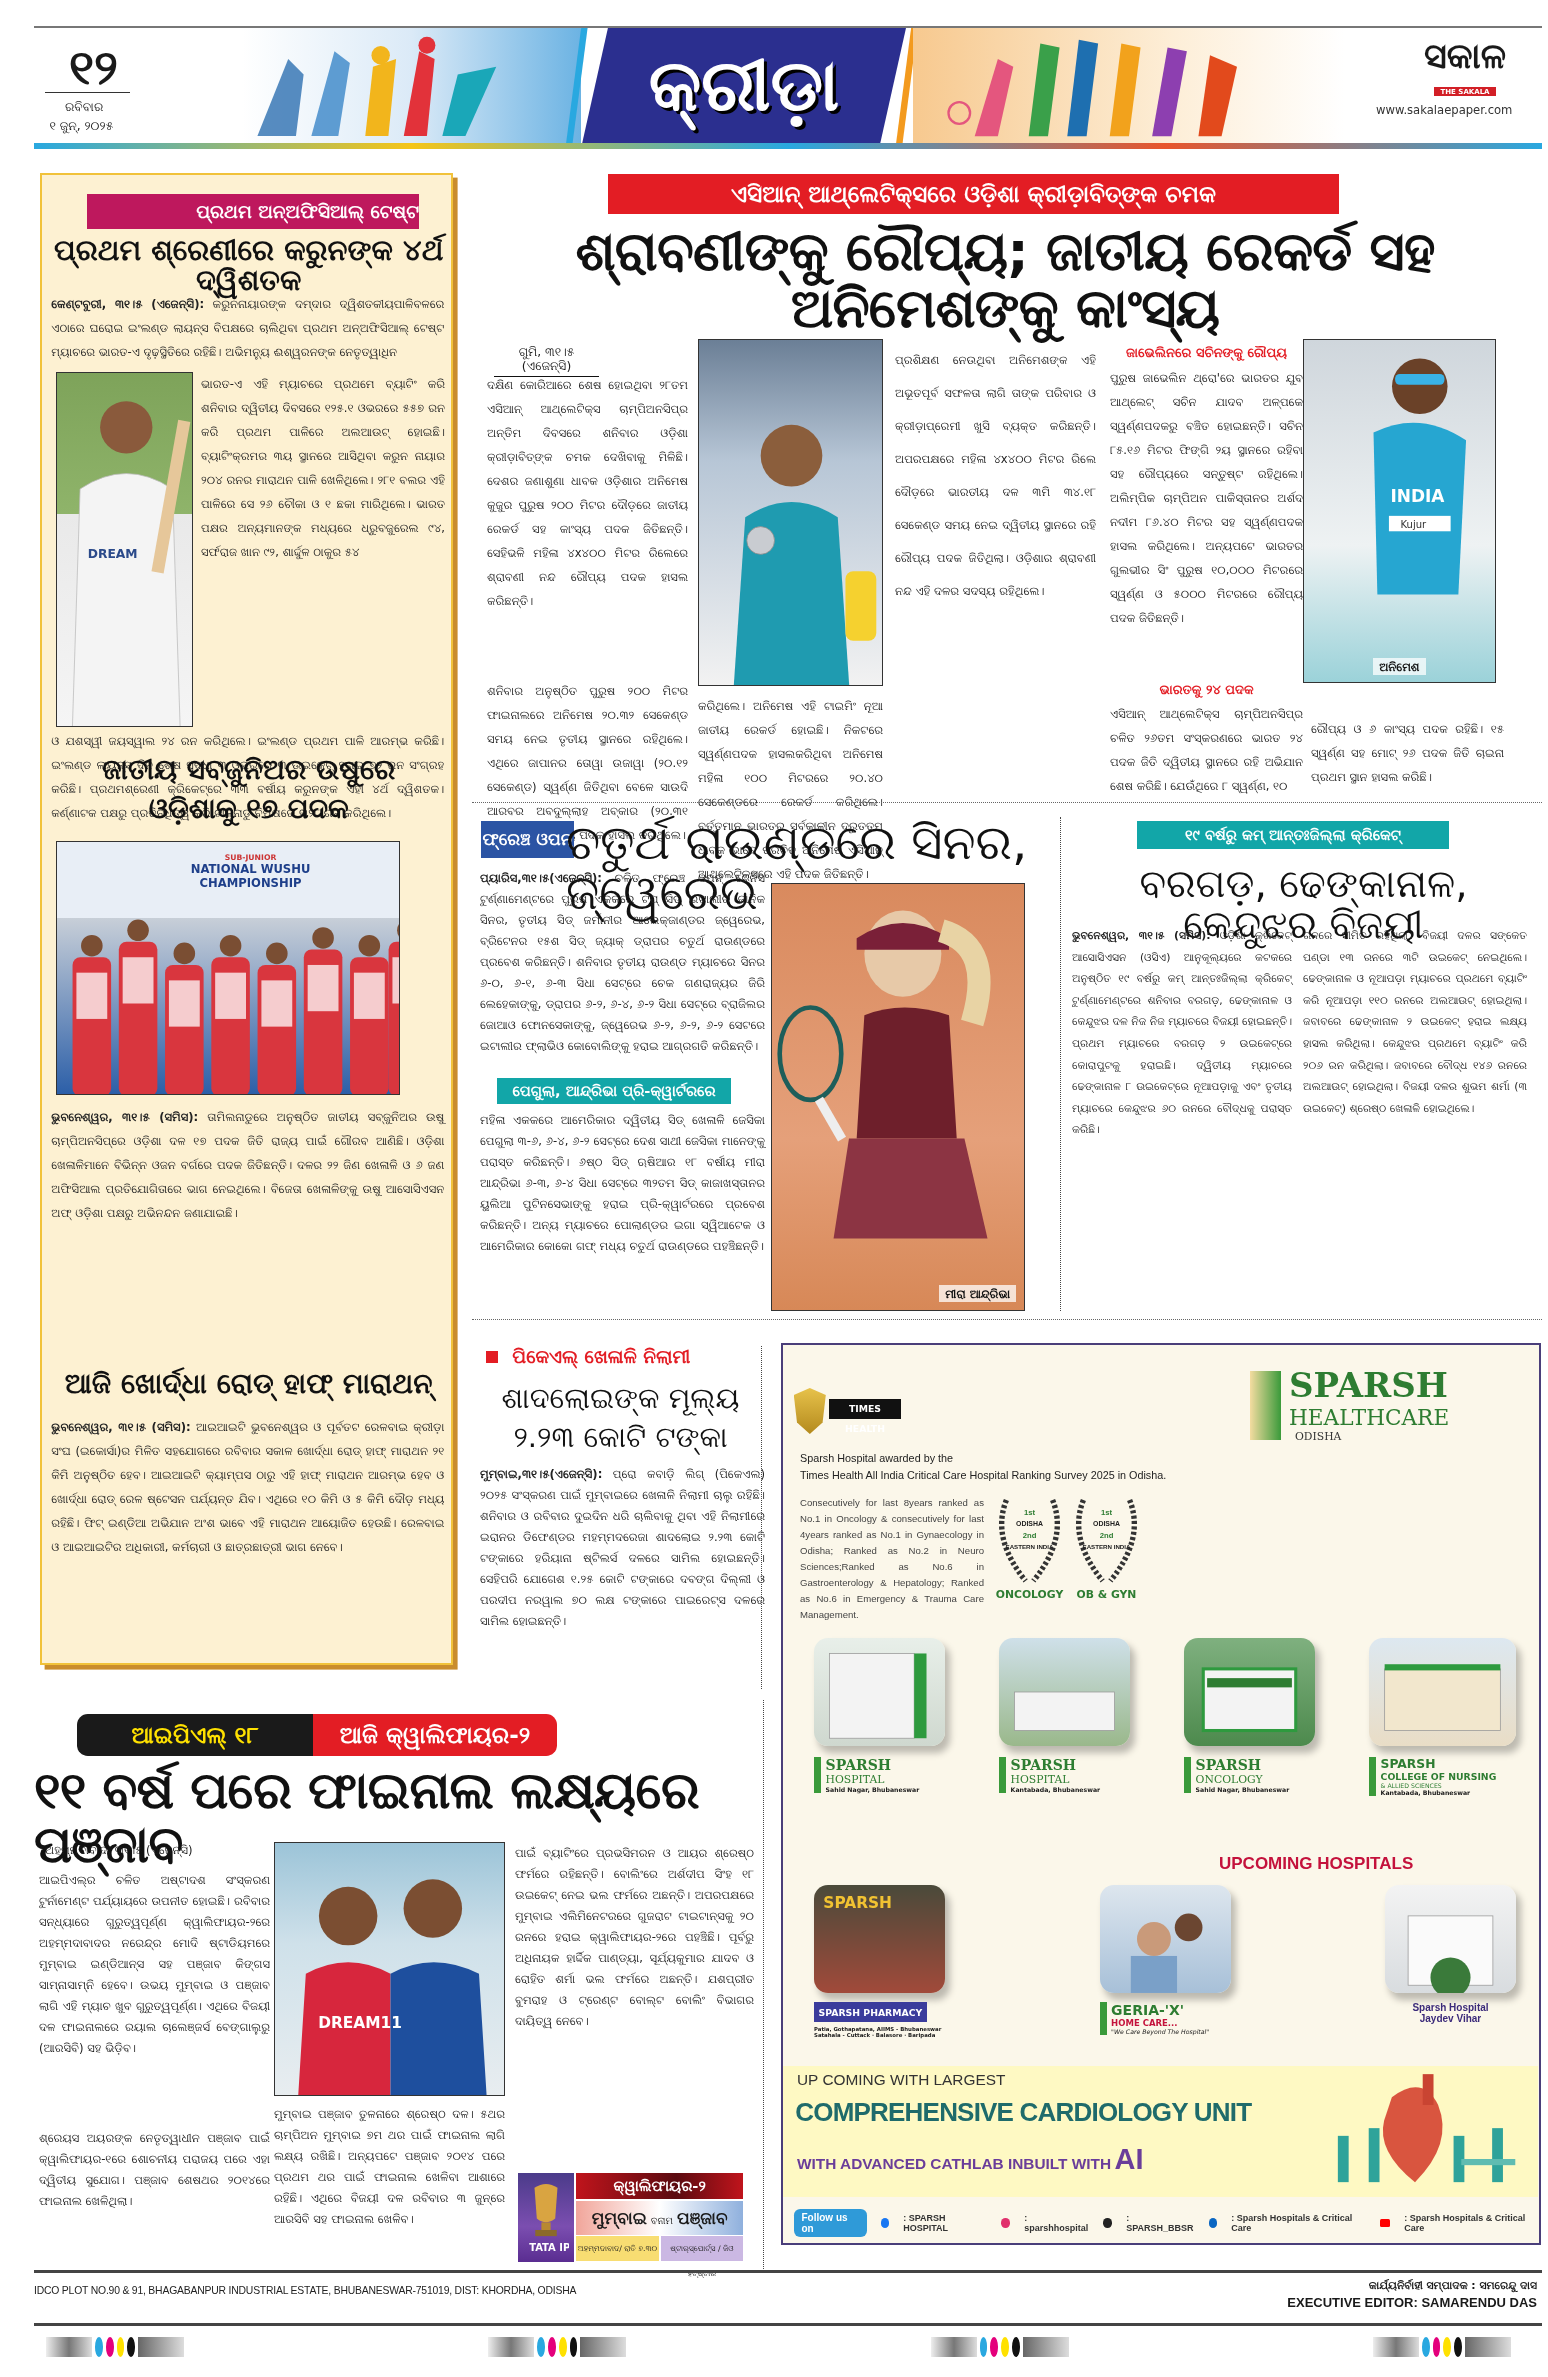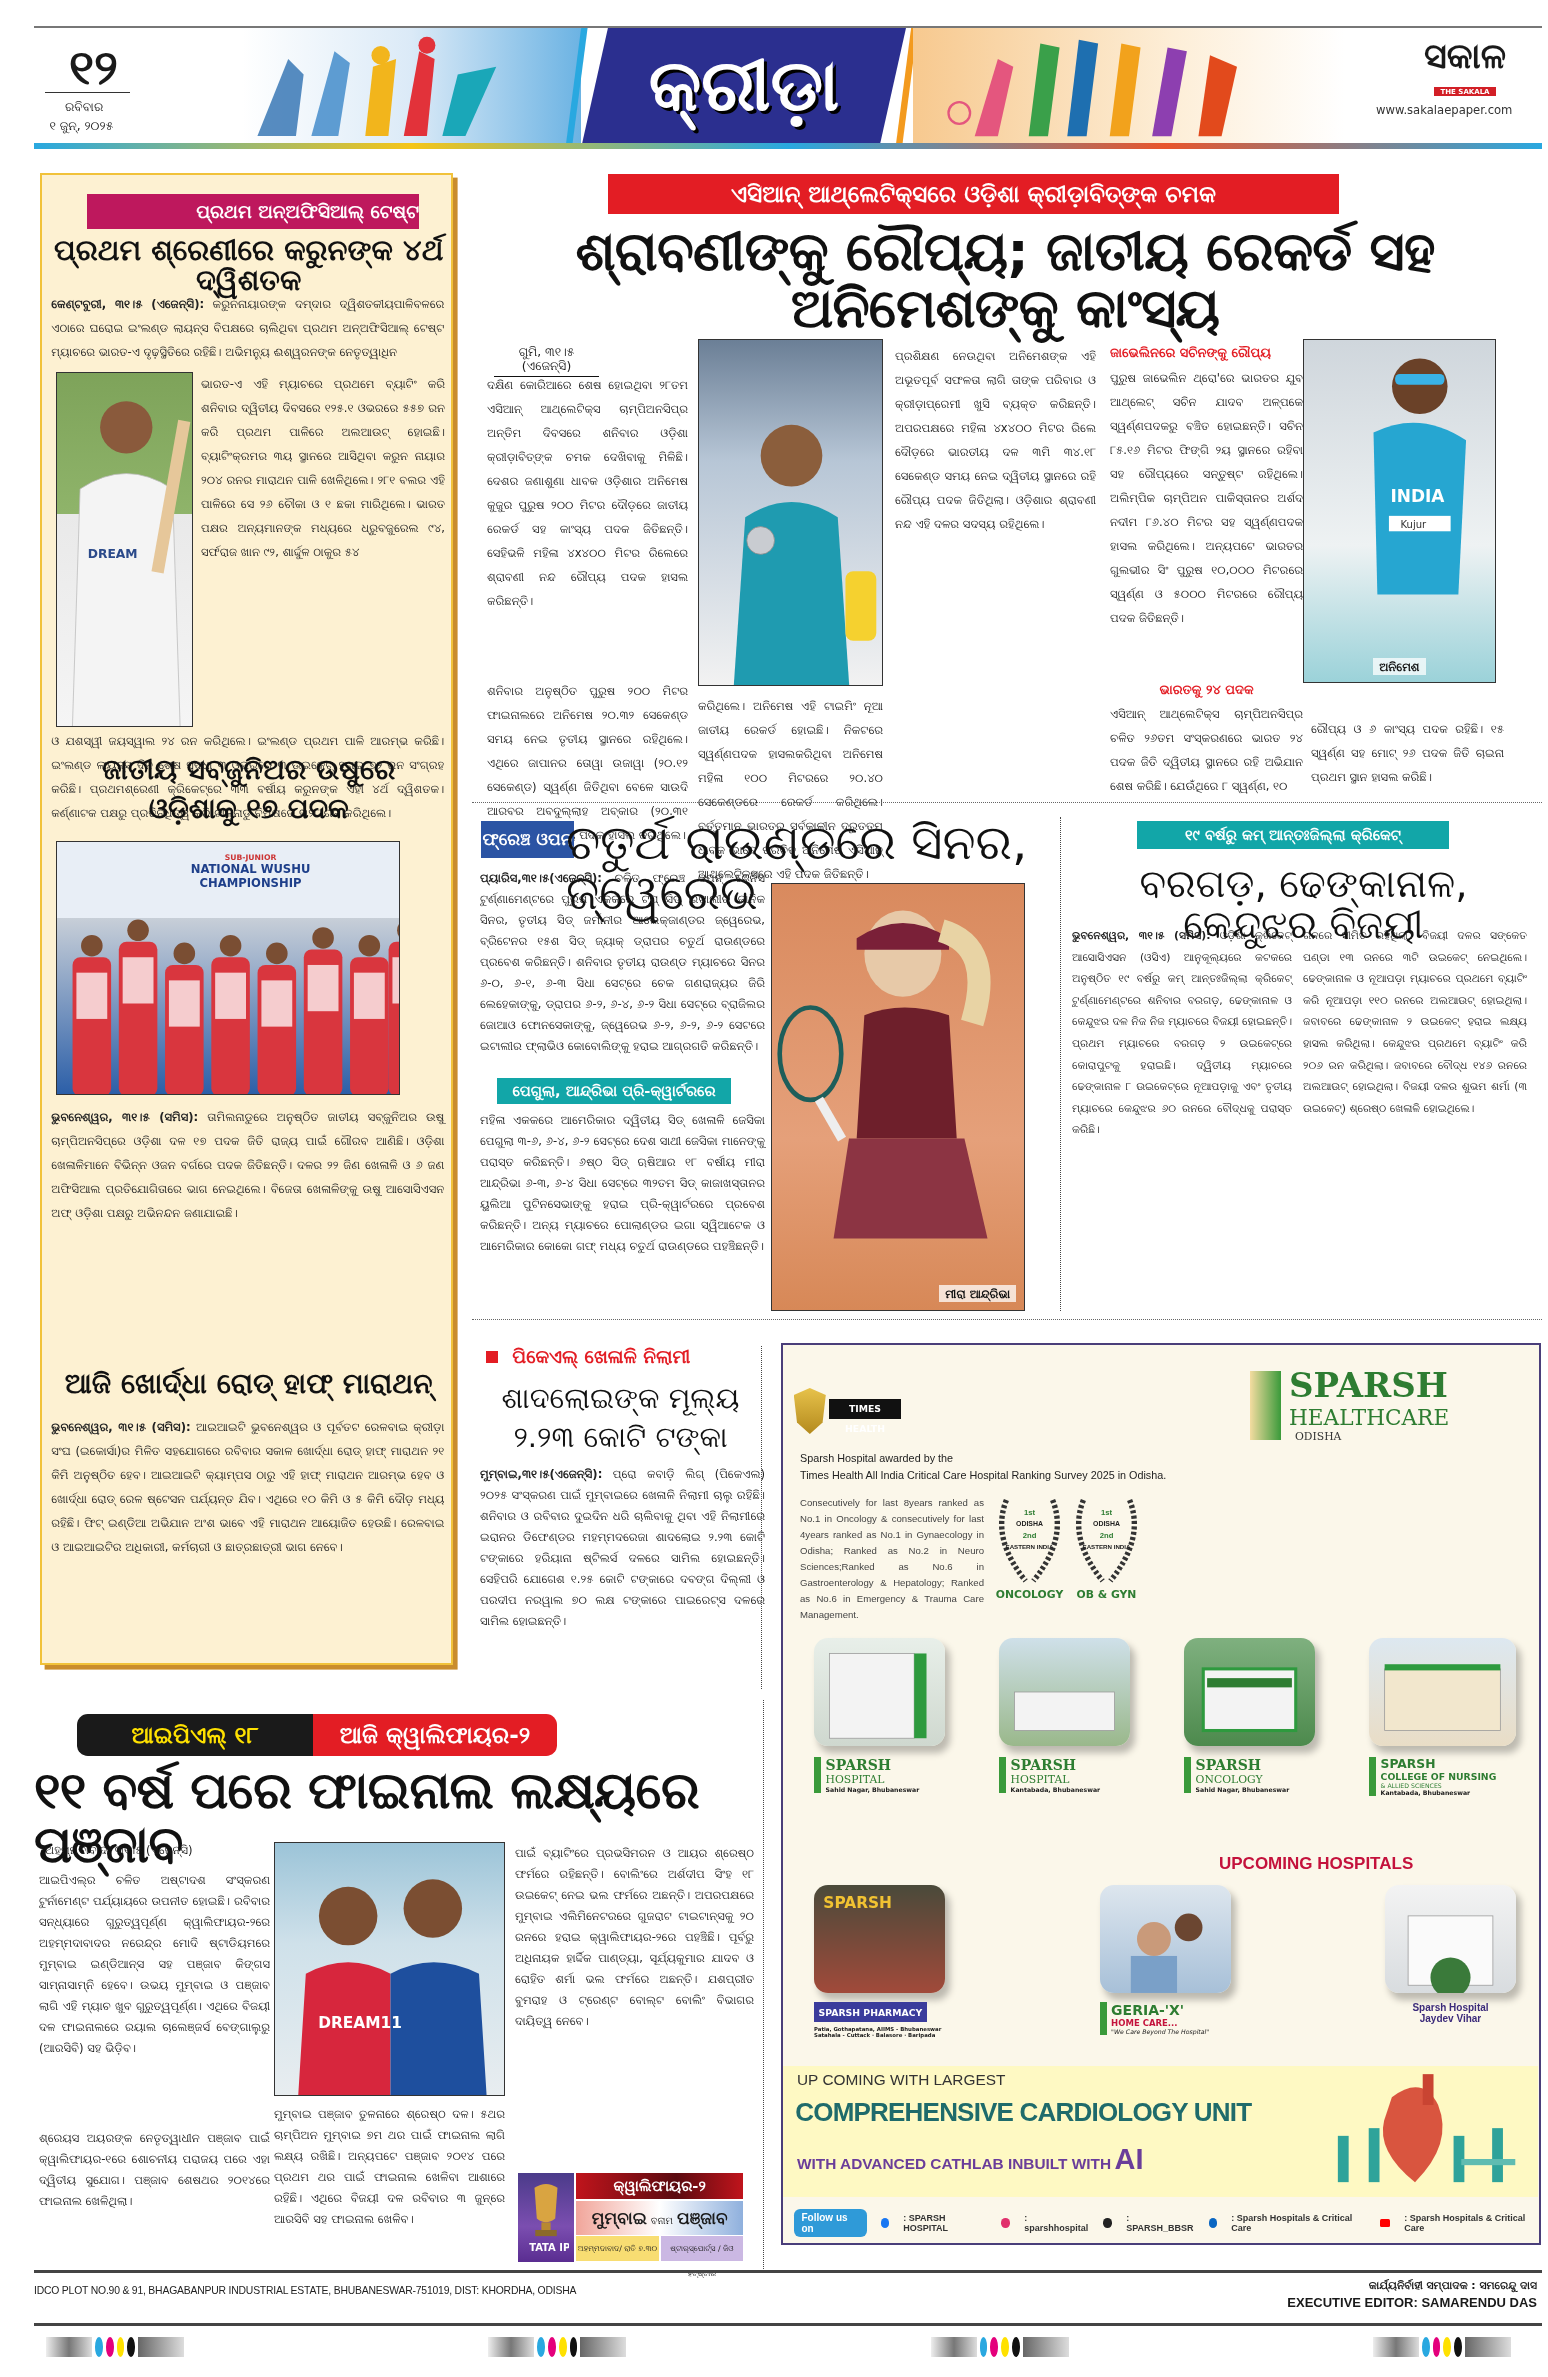--- a/index.html
+++ b/index.html
@@ -159,23 +159,23 @@
 <div class="abs img" style="left:698px;top:339px;width:185px;height:347px;background:linear-gradient(180deg,#6b7f96 0%,#b7c6d6 35%,#f2f2f2 100%)">
   <svg width="185" height="347" viewBox="0 0 240 450">
     <circle cx="120" cy="150" r="40" fill="#8b5e3c"></circle>
     <path d="M60 230 Q120 190 180 230 L195 450 L45 450Z" fill="#1f9bb0"></path>
     <circle cx="80" cy="260" r="18" fill="#c9ccd1" stroke="#888"></circle>
     <rect x="190" y="300" width="40" height="90" rx="10" fill="#f5d12f"></rect>
   </svg>
 </div>
 <div class="abs body-text" style="left:698px;top:694px;width:185px;font-size:11.6px;line-height:24px">କରିଥିଲେ। ଅନିମେଷ ଏହି ଟାଇମିଂ ନୂଆ ଜାତୀୟ ରେକର୍ଡ ହୋଇଛି। ନିକଟରେ ସ୍ୱର୍ଣ୍ଣପଦକ ହାସଲକରିଥିବା ଅନିମେଷ ମହିଳା ୧୦୦ ମିଟରରେ ୨୦.୪୦ ସେକେଣ୍ଡରେ ରେକର୍ଡ କରିଥିଲେ। ବର୍ତ୍ତମାନ ଭାରତର ସର୍ବକାଳୀନ ଦ୍ରୁତତମ ଧାବକ ଭାବେ ପରିଚିତ ଅନିମେଷ ଏସିଆନ୍ ଆଥ୍‌ଲେଟିକ୍ସରେ ଏହି ପଦକ ଜିତିଛନ୍ତି।</div>
 
-<div class="abs body-text" style="left:895px;top:344px;width:201px;font-size:11.6px;line-height:24px">ପ୍ରଶିକ୍ଷଣ ନେଉଥିବା ଅନିମେଶଙ୍କ ଏହି ଅଭୂତପୂର୍ବ ସଫଳତା ଲାଗି ତାଙ୍କ ପରିବାର ଓ କ୍ରୀଡ଼ାପ୍ରେମୀ ଖୁସି ବ୍ୟକ୍ତ କରିଛନ୍ତି। ଅପରପକ୍ଷରେ ମହିଳା ୪x୪୦୦ ମିଟର ରିଲେ ଦୌଡ଼ରେ ଭାରତୀୟ ଦଳ ୩ମି ୩୪.୧୮ ସେକେଣ୍ଡ ସମୟ ନେଇ ଦ୍ୱିତୀୟ ସ୍ଥାନରେ ରହି ରୌପ୍ୟ ପଦକ ଜିତିଥିଲା। ଓଡ଼ିଶାର ଶ୍ରାବଣୀ ନନ୍ଦ ଏହି ଦଳର ସଦସ୍ୟ ରହିଥିଲେ।</div>
-
-<div class="abs" style="left:1110px;top:345px;width:193px;text-align:left;color:#e31d24;font-weight:bold;font-size:13px">ଜାଭେଲିନରେ ସଚିନଙ୍କୁ ରୌପ୍ୟ</div>
+<div class="abs body-text" style="left:895px;top:344px;width:201px;font-size:11.6px;line-height:33px">ପ୍ରଶିକ୍ଷଣ ନେଉଥିବା ଅନିମେଶଙ୍କ ଏହି ଅଭୂତପୂର୍ବ ସଫଳତା ଲାଗି ତାଙ୍କ ପରିବାର ଓ କ୍ରୀଡ଼ାପ୍ରେମୀ ଖୁସି ବ୍ୟକ୍ତ କରିଛନ୍ତି। ଅପରପକ୍ଷରେ ମହିଳା ୪x୪୦୦ ମିଟର ରିଲେ ଦୌଡ଼ରେ ଭାରତୀୟ ଦଳ ୩ମି ୩୪.୧୮ ସେକେଣ୍ଡ ସମୟ ନେଇ ଦ୍ୱିତୀୟ ସ୍ଥାନରେ ରହି ରୌପ୍ୟ ପଦକ ଜିତିଥିଲା। ଓଡ଼ିଶାର ଶ୍ରାବଣୀ ନନ୍ଦ ଏହି ଦଳର ସଦସ୍ୟ ରହିଥିଲେ।</div>
+
+<div class="abs" style="left:1110px;top:345px;width:193px;text-align:center;color:#e31d24;font-weight:bold;font-size:13px">ଜାଭେଲିନରେ ସଚିନଙ୍କୁ ରୌପ୍ୟ</div>
 <div class="abs body-text" style="left:1110px;top:366px;width:193px;font-size:11.6px;line-height:24px">ପୁରୁଷ ଜାଭେଲିନ ଥ୍ରୋ'ରେ ଭାରତର ଯୁବ ଆଥ୍‌ଲେଟ୍ ସଚିନ ଯାଦବ ଅଳ୍ପକେ ସ୍ୱର୍ଣ୍ଣପଦକରୁ ବଞ୍ଚିତ ହୋଇଛନ୍ତି। ସଚିନ ୮୫.୧୬ ମିଟର ଫିଙ୍ଗି ୨ୟ ସ୍ଥାନରେ ରହିବା ସହ ରୌପ୍ୟରେ ସନ୍ତୁଷ୍ଟ ରହିଥିଲେ। ଅଲିମ୍ପିକ ଚାମ୍ପିଅନ ପାକିସ୍ତାନର ଅର୍ଶଦ ନଦୀମ ୮୬.୪୦ ମିଟର ସହ ସ୍ୱର୍ଣ୍ଣପଦକ ହାସଲ କରିଥିଲେ। ଅନ୍ୟପଟେ ଭାରତର ଗୁଲଭୀର ସିଂ ପୁରୁଷ ୧୦,୦୦୦ ମିଟରରେ ସ୍ୱର୍ଣ୍ଣ ଓ ୫୦୦୦ ମିଟରରେ ରୌପ୍ୟ ପଦକ ଜିତିଛନ୍ତି।</div>
 <div class="abs" style="left:1110px;top:682px;width:193px;text-align:center;color:#e31d24;font-weight:bold;font-size:13px">ଭାରତକୁ ୨୪ ପଦକ</div>
 <div class="abs body-text" style="left:1110px;top:702px;width:193px;font-size:11.6px;line-height:24px">ଏସିଆନ୍ ଆଥ୍‌ଲେଟିକ୍ସ ଚାମ୍ପିଅନସିପ୍‌ର ଚଳିତ ୨୬ତମ ସଂସ୍କରଣରେ ଭାରତ ୨୪ ପଦକ ଜିତି ଦ୍ୱିତୀୟ ସ୍ଥାନରେ ରହି ଅଭିଯାନ ଶେଷ କରିଛି। ଯେଉଁଥିରେ ୮ ସ୍ୱର୍ଣ୍ଣ, ୧୦</div>
 
 <div class="abs img" style="left:1303px;top:339px;width:193px;height:344px;background:linear-gradient(180deg,#cfd6dc,#eef2f3 60%,#9bd2d9)">
   <svg width="193" height="344" viewBox="0 0 250 446">
     <circle cx="150" cy="60" r="36" fill="#6a4128"></circle>
     <rect x="118" y="44" width="64" height="14" rx="6" fill="#3ab2e6"></rect>
     <path d="M90 120 Q150 90 210 130 L200 330 L95 330Z" fill="#26a6d1"></path>
     <text x="112" y="210" font-size="22" font-weight="bold" fill="#fff" font-family="DejaVu Sans, sans-serif">INDIA</text>

